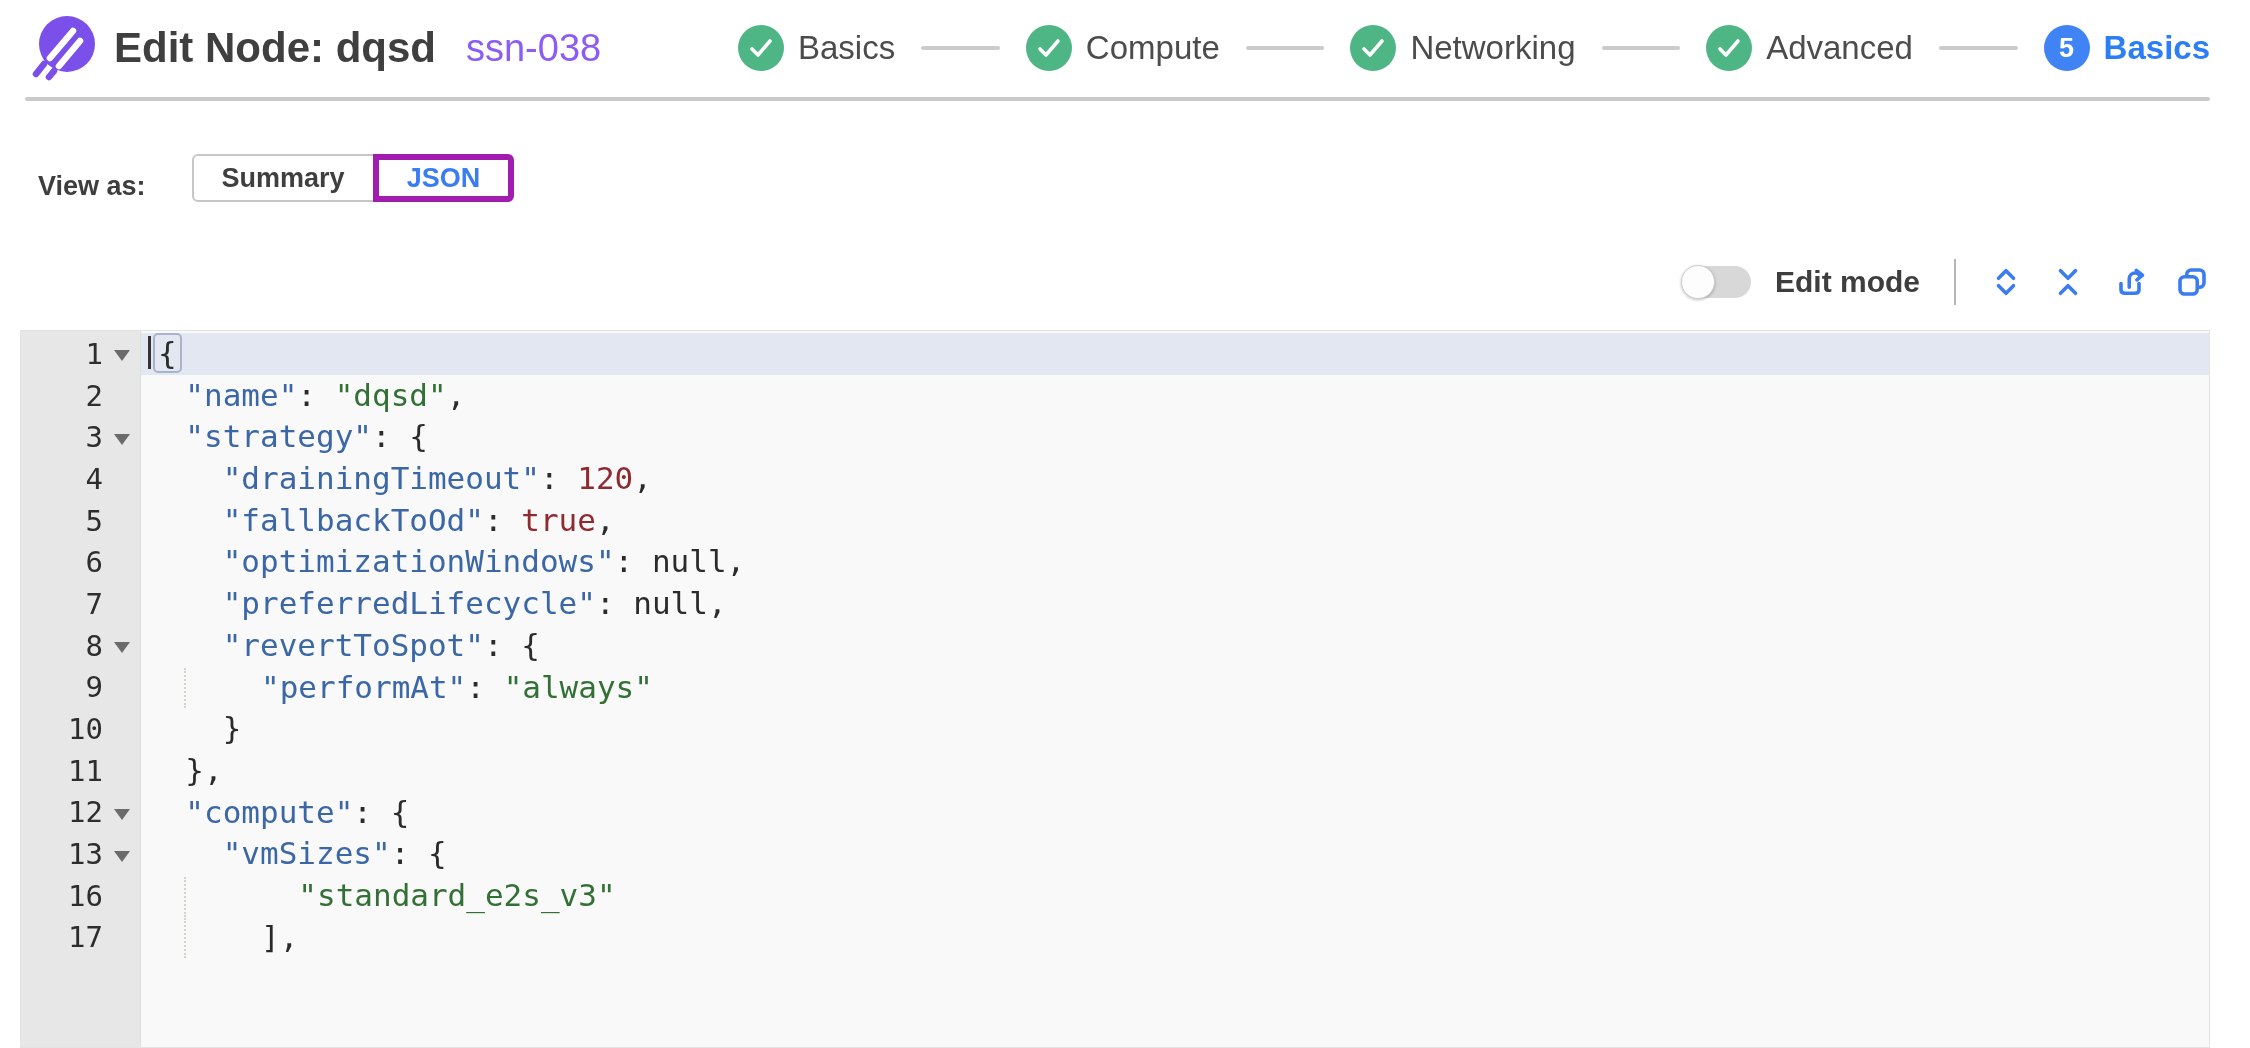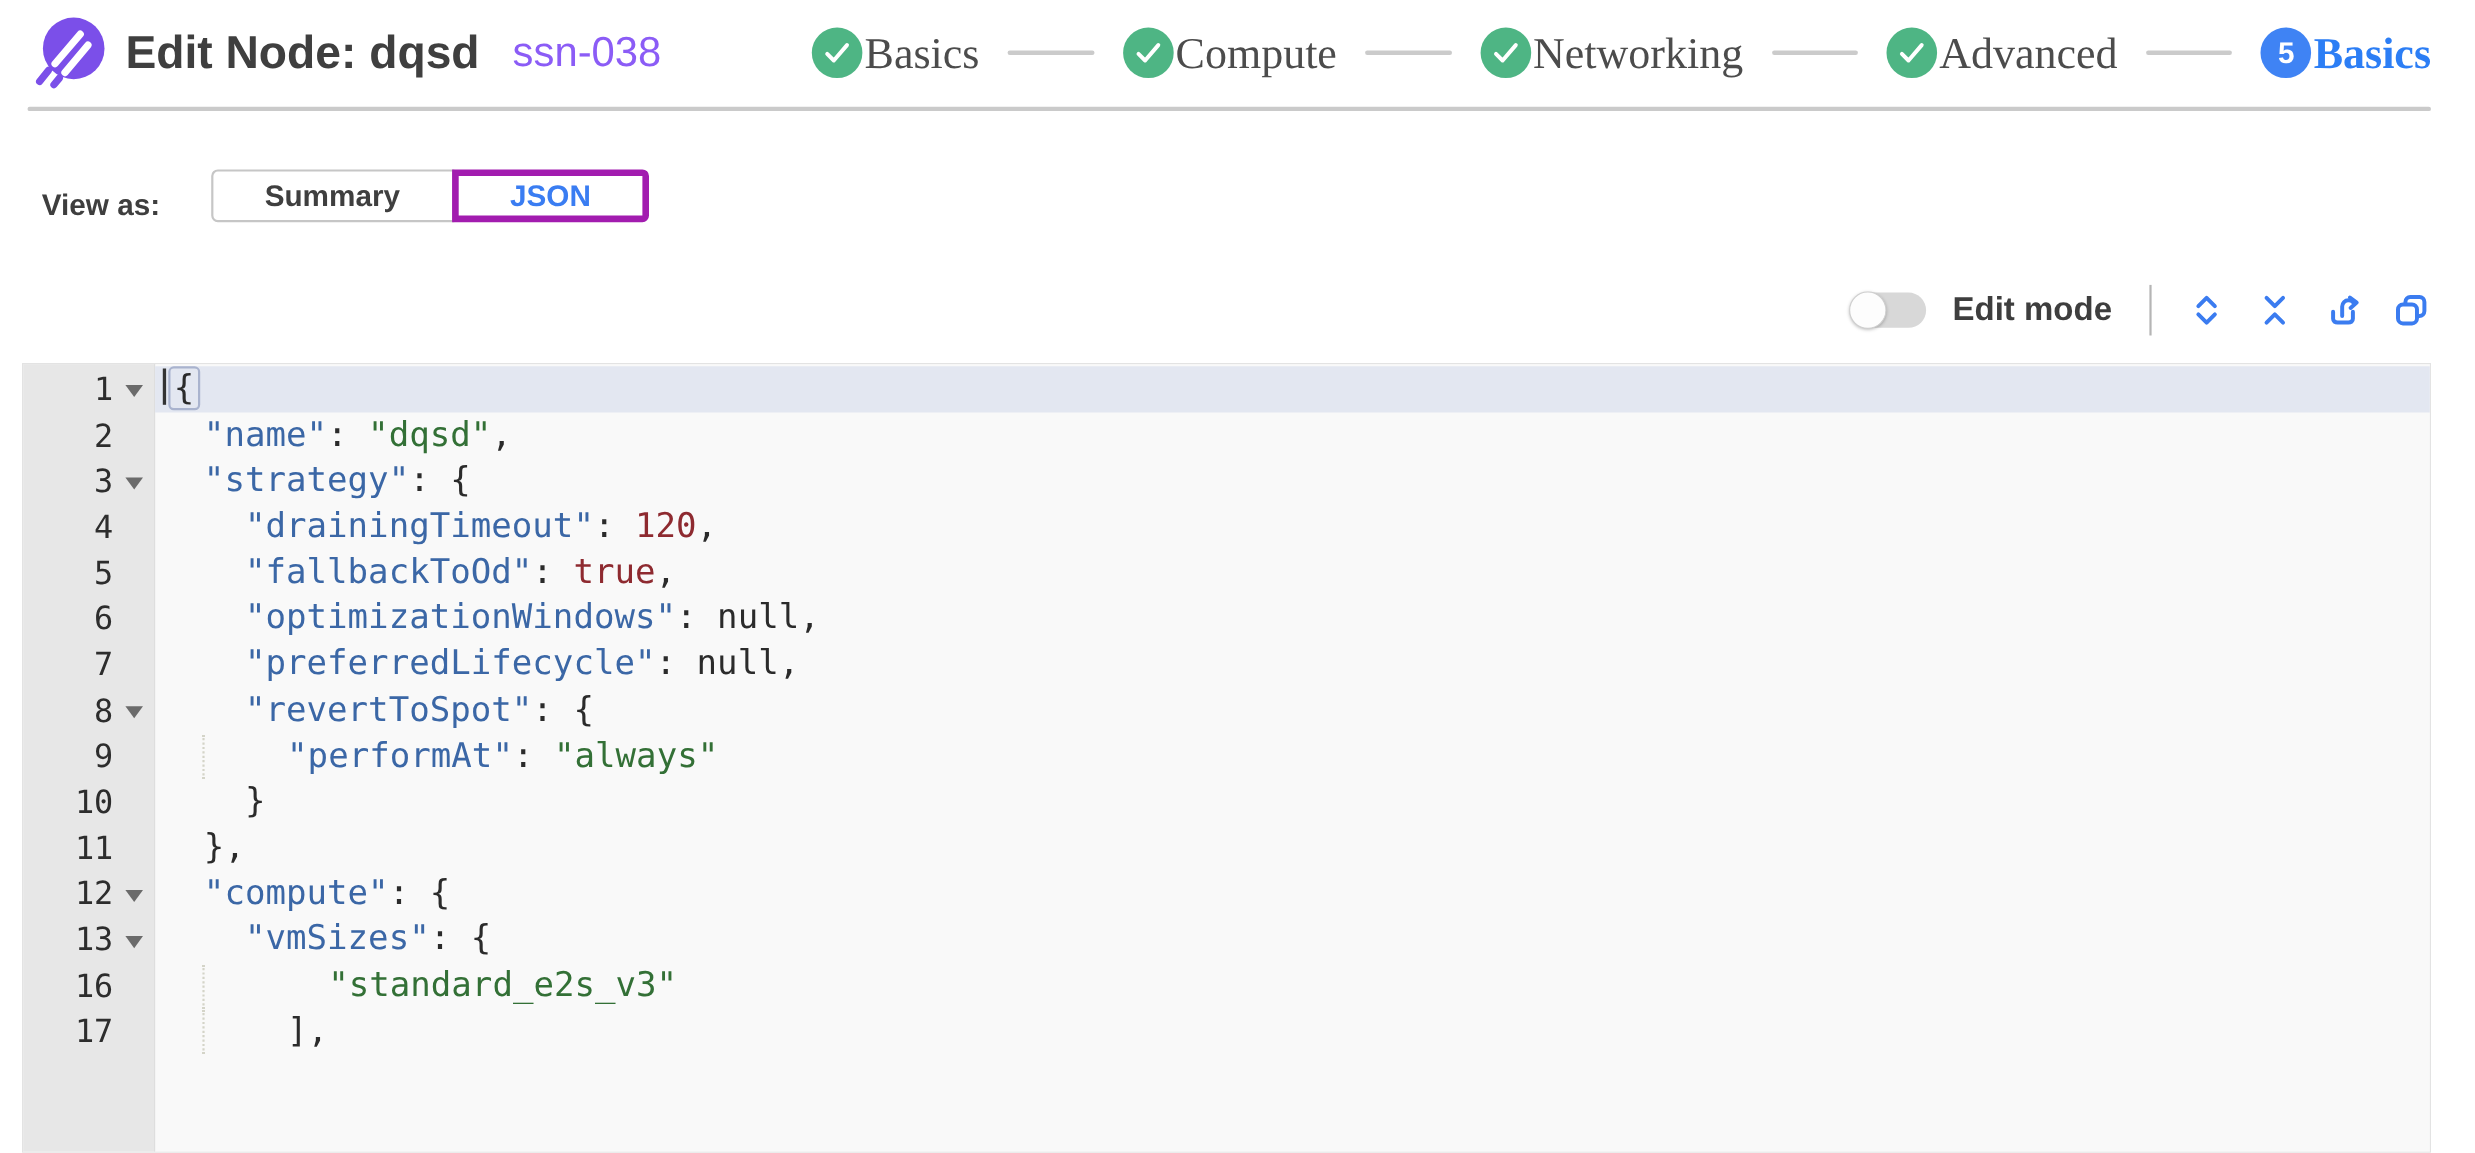--- a/index.html
+++ b/index.html
@@ -19,33 +19,33 @@
 
   
   .stepper { position:absolute; left:738px; right:40px; top:0; height:96px;
              display:flex; align-items:center; }
   .step { display:flex; align-items:center; flex:none; cursor:pointer; }
   .step-circle { width:46px; height:46px; border-radius:50%; flex:none;
                  display:flex; align-items:center; justify-content:center; }
   .step-circle.done { background:#4eb584; }
   .step-circle.active { background:#3f83f4; }
   .step-num { color:#fff; font-size:27px; font-weight:700; }
-  .step-label { margin-left:2px; font-size:40px; color:#4c4c4c; white-space:nowrap;font-family:Liberation Serif, serif; }
+  .step-label { margin-left:14px; font-size:33px; color:#4c4c4c; white-space:nowrap; }
   .step-label.active { color:#2c7ef5; font-weight:700; }
   .step-line { flex:1 1 auto; height:4px; background:#cbcbcb; border-radius:2px;
                margin:0 26px; min-width:30px; }
 
   
   .viewas { position:absolute; left:38px; top:152px; height:50px;
             display:flex; align-items:flex-end; }
   .viewas-label { font-size:27px; font-weight:700; color:#3e3e3e; margin-right:46px; }
   .seg { display:flex; }
   .seg-btn { height:48px; background:#fff; font-family:inherit;
              font-size:27px; font-weight:700; color:#3f3f3f;
-             border:2px solid #c6c6c6; padding:0 47px; cursor:pointer; }
+             border:2px solid #c6c6c6; padding:0 28px; cursor:pointer; }
   .seg-btn:first-child { border-radius:6px 0 0 6px; }
   .seg-btn.selected { border:6px solid #a21caf; color:#3a7df2;
                       border-radius:0 6px 6px 0; margin-left:-2px; position:relative; z-index:1; }
 
   
   .etoolbar { position:absolute; right:40px; top:252px; height:60px;
               display:flex; align-items:center; }
   .toggle { width:68px; height:32px; background:#d8d8d8; border-radius:16px;
             position:relative; flex:none; cursor:pointer; }
   .knob { position:absolute; left:-2px; top:-1px; width:34px; height:34px;

